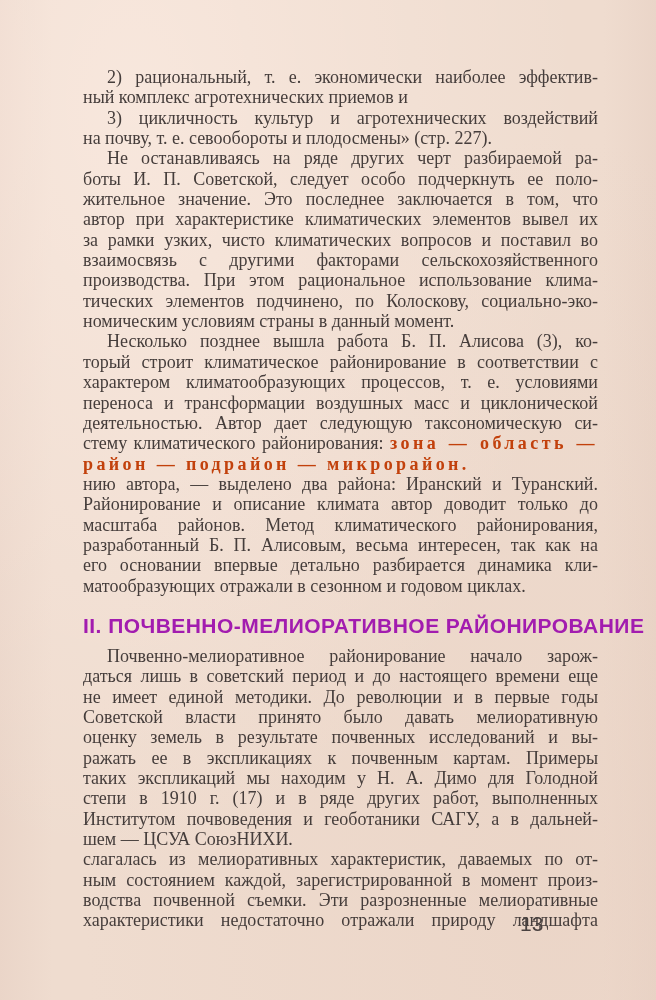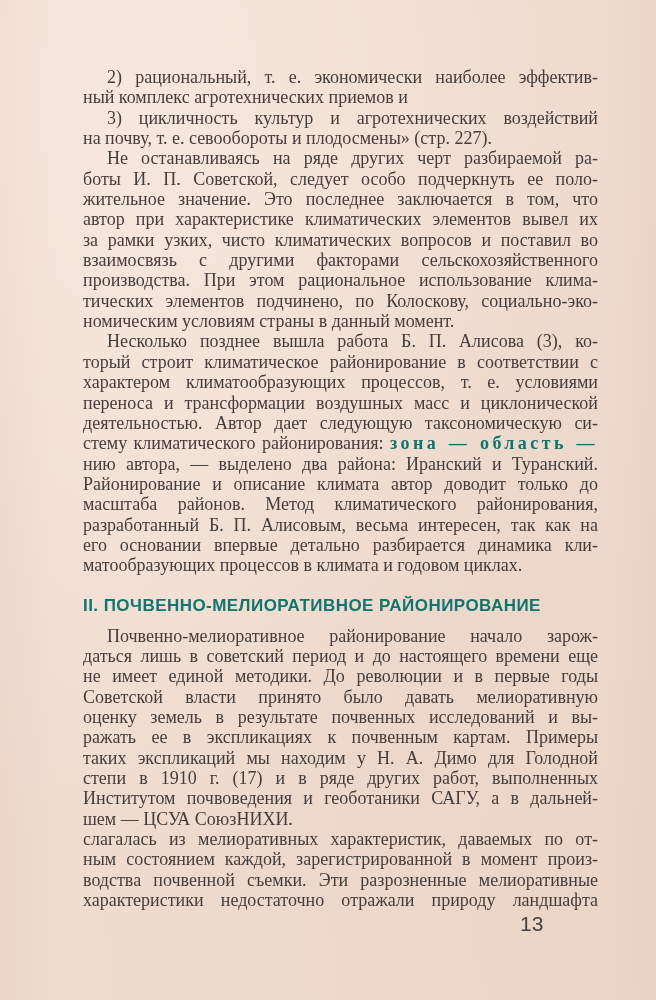--- a/index.html
+++ b/index.html
@@ -43,28 +43,28 @@
     .line.last {
       text-align-last: left;
       font-family: Liberation Serif, serif;
     }
     .line.indent {
       padding-left: 24px;
     }
     .spaced {
       letter-spacing: 3.4px;
       font-weight: bold;
-      color: #0f766e;
+      color: #c2410c;
     }
     .section-heading {
       font-family: "Liberation Sans", "DejaVu Sans", sans-serif;
       font-weight: bold;
-      font-size: 17px;
+      font-size: 21px;
       letter-spacing: 0.45px;
-      color: #0f766e;
+      color: #a21caf;
       margin: 19px 0 9px 0;
       height: 22px;
       line-height: 22px;
       white-space: nowrap;
     }
     .page-number {
       position: absolute;
       left: 520px;
       top: 912px;
       font-family: "Liberation Sans", "DejaVu Sans", sans-serif;
@@ -99,29 +99,30 @@
     <span class="line last">номическим условиям страны в данный момент.</span>
   </div>
 
   <div class="para">
     <span class="line indent">Несколько позднее вышла работа Б. П. Алисова (3), ко-</span>
     <span class="line">торый строит климатическое районирование в соответствии с</span>
     <span class="line">характером климатообразующих процессов, т. е. условиями</span>
     <span class="line">переноса и трансформации воздушных масс и циклонической</span>
     <span class="line">деятельностью. Автор дает следующую таксономическую си-</span>
     <span class="line"><span>стему климатического районирования:</span> <span class="spaced">зона — область —</span></span>
+    <span class="line last"><span class="spaced">район — подрайон — микрорайон.</span></span>
   </div>
 
   <div class="para">
     <span class="line">нию автора, — выделено два района: Иранский и Туранский.</span>
     <span class="line">Районирование и описание климата автор доводит только до</span>
     <span class="line">масштаба районов. Метод климатического районирования,</span>
     <span class="line">разработанный Б. П. Алисовым, весьма интересен, так как на</span>
     <span class="line">его основании впервые детально разбирается динамика кли-</span>
-    <span class="line last">матообразующих процессов в климата и годовом циклах.</span>
+    <span class="line last">матообразующих отражали в сезонном и годовом циклах.</span>
   </div>
 
   <div class="section-heading">II. ПОЧВЕННО-МЕЛИОРАТИВНОЕ РАЙОНИРОВАНИЕ</div>
 
   <div class="para">
     <span class="line indent">Почвенно-мелиоративное районирование начало зарож-</span>
     <span class="line">даться лишь в советский период и до настоящего времени еще</span>
     <span class="line">не имеет единой методики. До революции и в первые годы</span>
     <span class="line">Советской власти принято было давать мелиоративную</span>
     <span class="line">оценку земель в результате почвенных исследований и вы-</span>

